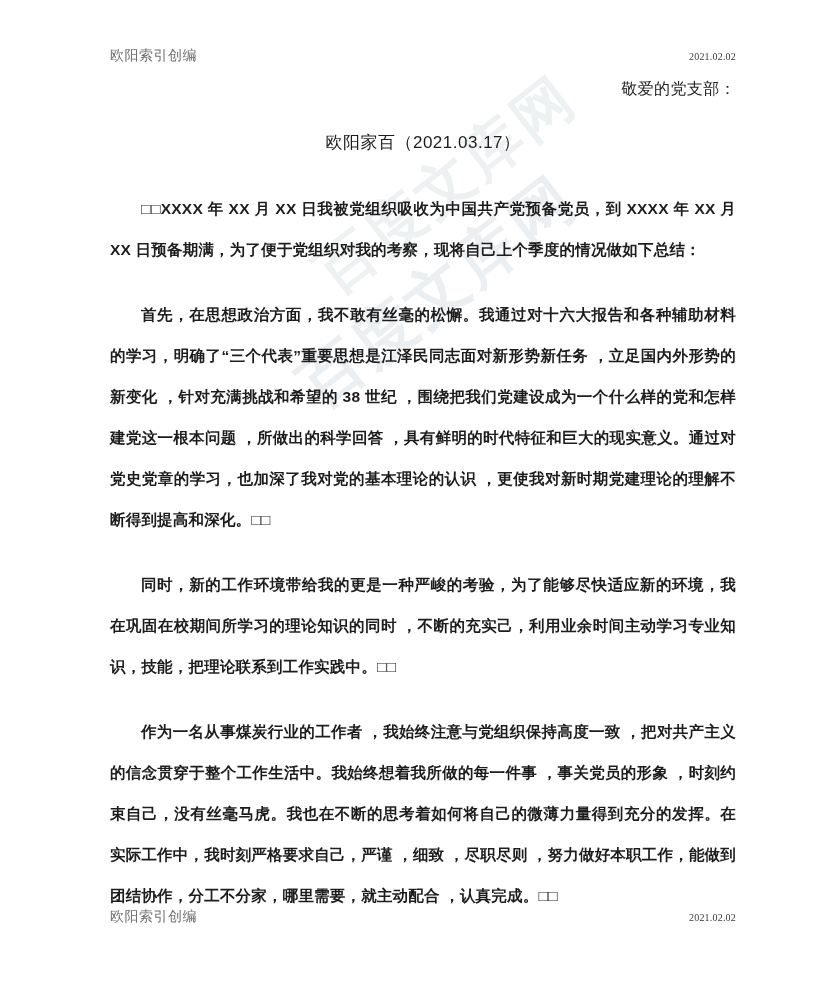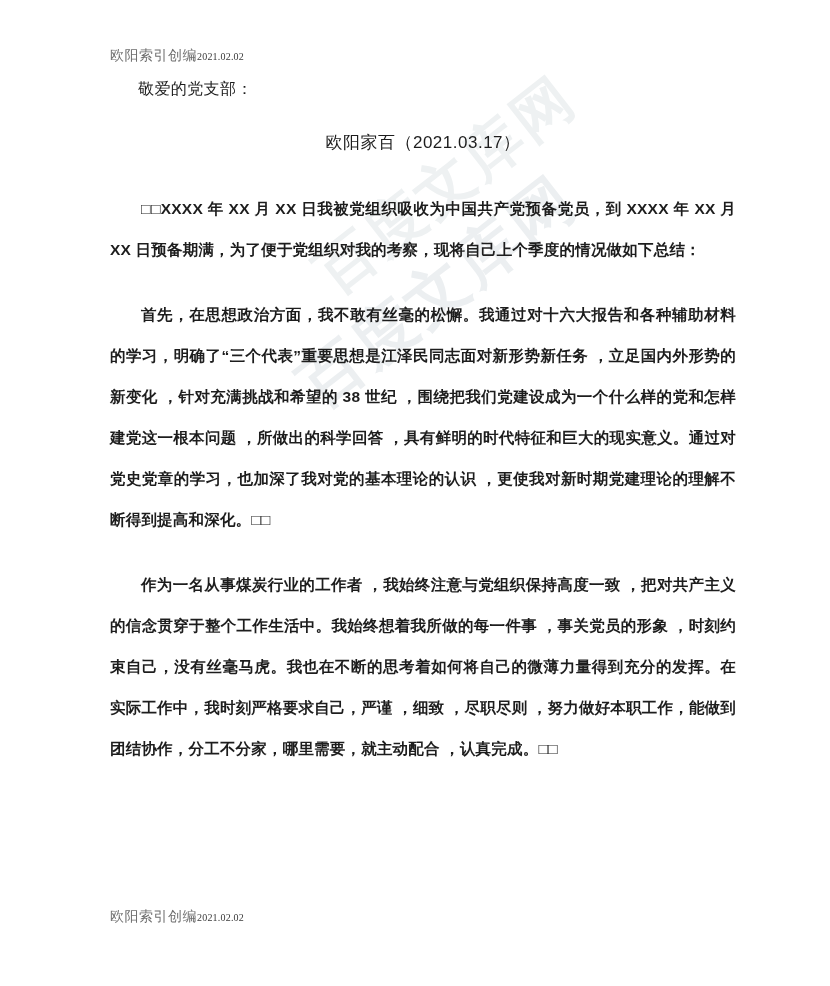--- a/index.html
+++ b/index.html
@@ -51,21 +51,21 @@
     font-size: 58px;
     color: #eef1f2;
   }
 
   
   .running {
     position: absolute;
     left: 110px;
     width: 626px;
     display: flex;
-    justify-content: flex-start;
+    justify-content: space-between;
     align-items: baseline;
     z-index: 3;
   }
   .running.head { top: 47px; }
   .running.foot { top: 908px; }
 
   .running-left {
     font-family: "Liberation Serif", "DejaVu Serif", serif;
     font-size: 14px;
     color: #6e6e6e;
@@ -87,20 +87,21 @@
     z-index: 2;
   }
 
   .salutation {
     font-size: 16px;
     color: #1d1d1d;
     line-height: 30px;
     margin: 0 0 24px 0;
     padding-left: 28px;
     letter-spacing: 0.4px;
+    text-align: right;
   }
 
   .doc-title {
     font-size: 17px;
     color: #1d1d1d;
     text-align: center;
     line-height: 30px;
     margin: 0 0 30px 0;
     letter-spacing: 0.5px;
   }
@@ -135,20 +136,21 @@
   </div>
 
   <div class="content">
 
     <p class="salutation">敬爱的党支部：</p>
 
     <p class="doc-title">欧阳家百（2021.03.17）</p>
 
     <p class="para">□□XXXX 年 XX 月 XX 日我被党组织吸收为中国共产党预备党员，到 XXXX 年 XX 月 XX 日预备期满，为了便于党组织对我的考察，现将自己上个季度的情况做如下总结：</p>
     <p class="para">首先，在思想政治方面，我不敢有丝毫的松懈。我通过对十六大报告和各种辅助材料的学习，明确了“三个代表”重要思想是江泽民同志面对新形势新任务 ，立足国内外形势的新变化 ，针对充满挑战和希望的 38 世纪 ，围绕把我们党建设成为一个什么样的党和怎样建党这一根本问题 ，所做出的科学回答 ，具有鲜明的时代特征和巨大的现实意义。通过对党史党章的学习，也加深了我对党的基本理论的认识 ，更使我对新时期党建理论的理解不断得到提高和深化。□□</p>
+    <p class="para">同时，新的工作环境带给我的更是一种严峻的考验，为了能够尽快适应新的环境，我在巩固在校期间所学习的理论知识的同时 ，不断的充实己，利用业余时间主动学习专业知识，技能，把理论联系到工作实践中。□□</p>
     <p class="para">作为一名从事煤炭行业的工作者 ，我始终注意与党组织保持高度一致 ，把对共产主义的信念贯穿于整个工作生活中。我始终想着我所做的每一件事 ，事关党员的形象 ，时刻约束自己，没有丝毫马虎。我也在不断的思考着如何将自己的微薄力量得到充分的发挥。在实际工作中，我时刻严格要求自己，严谨 ，细致 ，尽职尽则 ，努力做好本职工作，能做到团结协作，分工不分家，哪里需要，就主动配合 ，认真完成。□□</p>
 
   </div>
 
   <div class="running foot">
     <span class="running-left">欧阳索引创编</span>
     <span class="running-right">2021.02.02</span>
   </div>
 
 </div>

